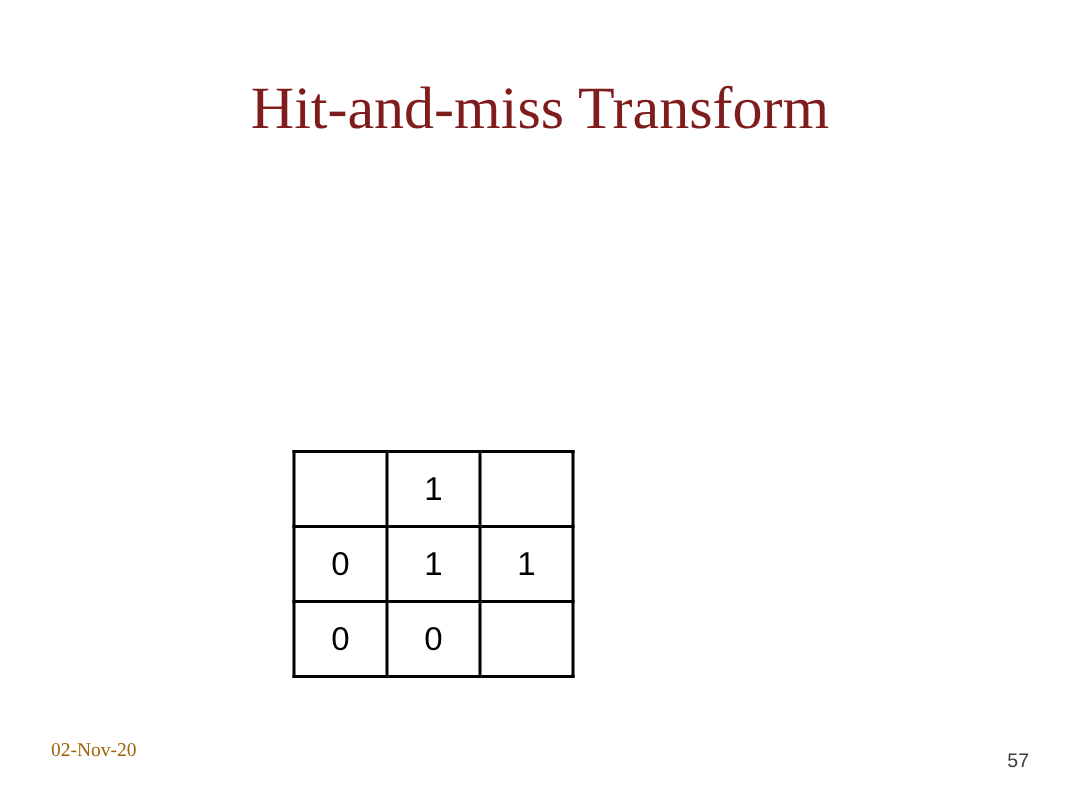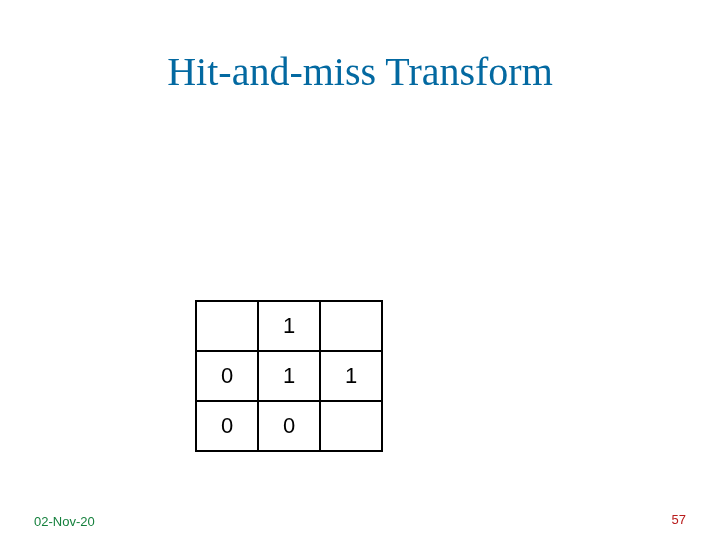--- a/index.html
+++ b/index.html
@@ -19,21 +19,21 @@
     position: relative;
     box-sizing: border-box;
   }
   .title {
     position: absolute;
     top: 48px;
     left: 0;
     width: 720px;
     text-align: center;
     font-size: 40px;
-    color: #0369a1;
+    color: #7f1d1d;
     font-weight: normal;
   }
   .bullets {
     position: absolute;
     top: 155px;
     left: 60px;
     width: 600px;
     font-size: 24px;
     line-height: 1.35;
   }
@@ -61,32 +61,32 @@
     width: 58px;
     height: 46px;
     text-align: center;
     vertical-align: middle;
     font-family: Arial, Helvetica, sans-serif;
     font-size: 22px;
   }
   .footer-date {
     position: absolute;
     left: 34px;
-    bottom: 11px;
-    font-family: Liberation Sans, sans-serif;
+    bottom: 32px;
+    font-family: Liberation Serif, serif;
     font-size: 13px;
-    color: #15803d;
+    color: #a16207;
   }
   .footer-page {
     position: absolute;
     right: 34px;
-    bottom: 13px;
+    bottom: 26px;
     font-family: Arial, Helvetica, sans-serif;
     font-size: 13px;
-    color: #b91c1c;
+    color: #404040;
   }
 </style>
 </head>
 <body>
 
 <div class="slide">
 
   <div class="title">Hit-and-miss Transform</div>
 
 

